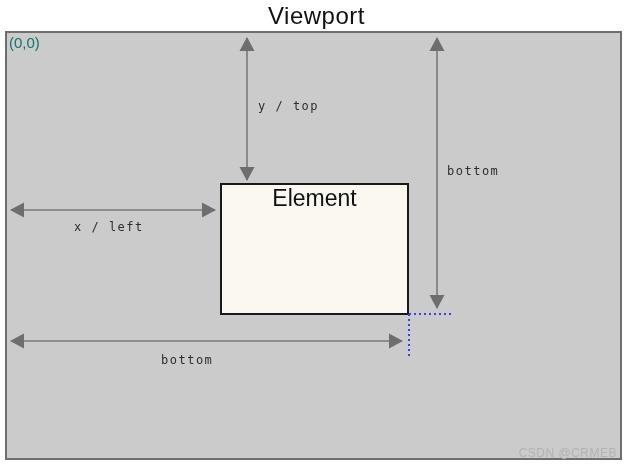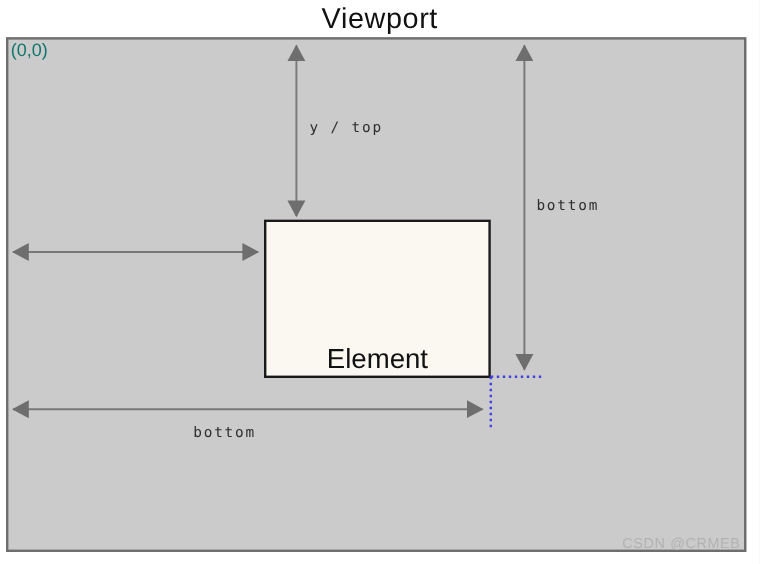--- a/index.html
+++ b/index.html
@@ -37,21 +37,21 @@
   .origin{
     position:absolute;left:9px;top:34px;
     font-size:15px;color:#0f766e;
   }
   .element-box{
     position:absolute;left:220px;top:183px;
     width:189px;height:132px;
     background:var(--element-bg);
     border:2px solid var(--element-border);
     box-sizing:border-box;
-    display:flex;align-items:flex-end;justify-content:center;
+    display:flex;align-items:flex-start;justify-content:center;
   }
   .element-box span{
     font-size:23px;color:#111;
   }
   .mono-label{
     position:absolute;
     font-family:"DejaVu Sans Mono","Liberation Mono",monospace;
     font-size:12px;color:var(--label);
     letter-spacing:1.5px;white-space:pre;
   }
@@ -103,17 +103,18 @@
     <line class="arrow-line" x1="11" y1="210" x2="215" y2="210" marker-start="url(#ah-s)" marker-end="url(#ah-e)"></line>
 
     <line class="arrow-line" x1="11" y1="341" x2="402" y2="341" marker-start="url(#ah-s)" marker-end="url(#ah-e)"></line>
 
     <line class="dotted-line" x1="409" y1="314" x2="453" y2="314"></line>
     <line class="dotted-line" x1="409" y1="314" x2="409" y2="359"></line>
   </svg>
 
   <div class="mono-label lbl-ytop">y / top</div>
   <div class="mono-label lbl-bottom">bottom</div>
+  <div class="mono-label lbl-xleft">x / left</div>
   <div class="mono-label lbl-right">bottom</div>
 
   <div class="watermark">CSDN @CRMEB</div>
 
 </div>
 
 </body></html>

